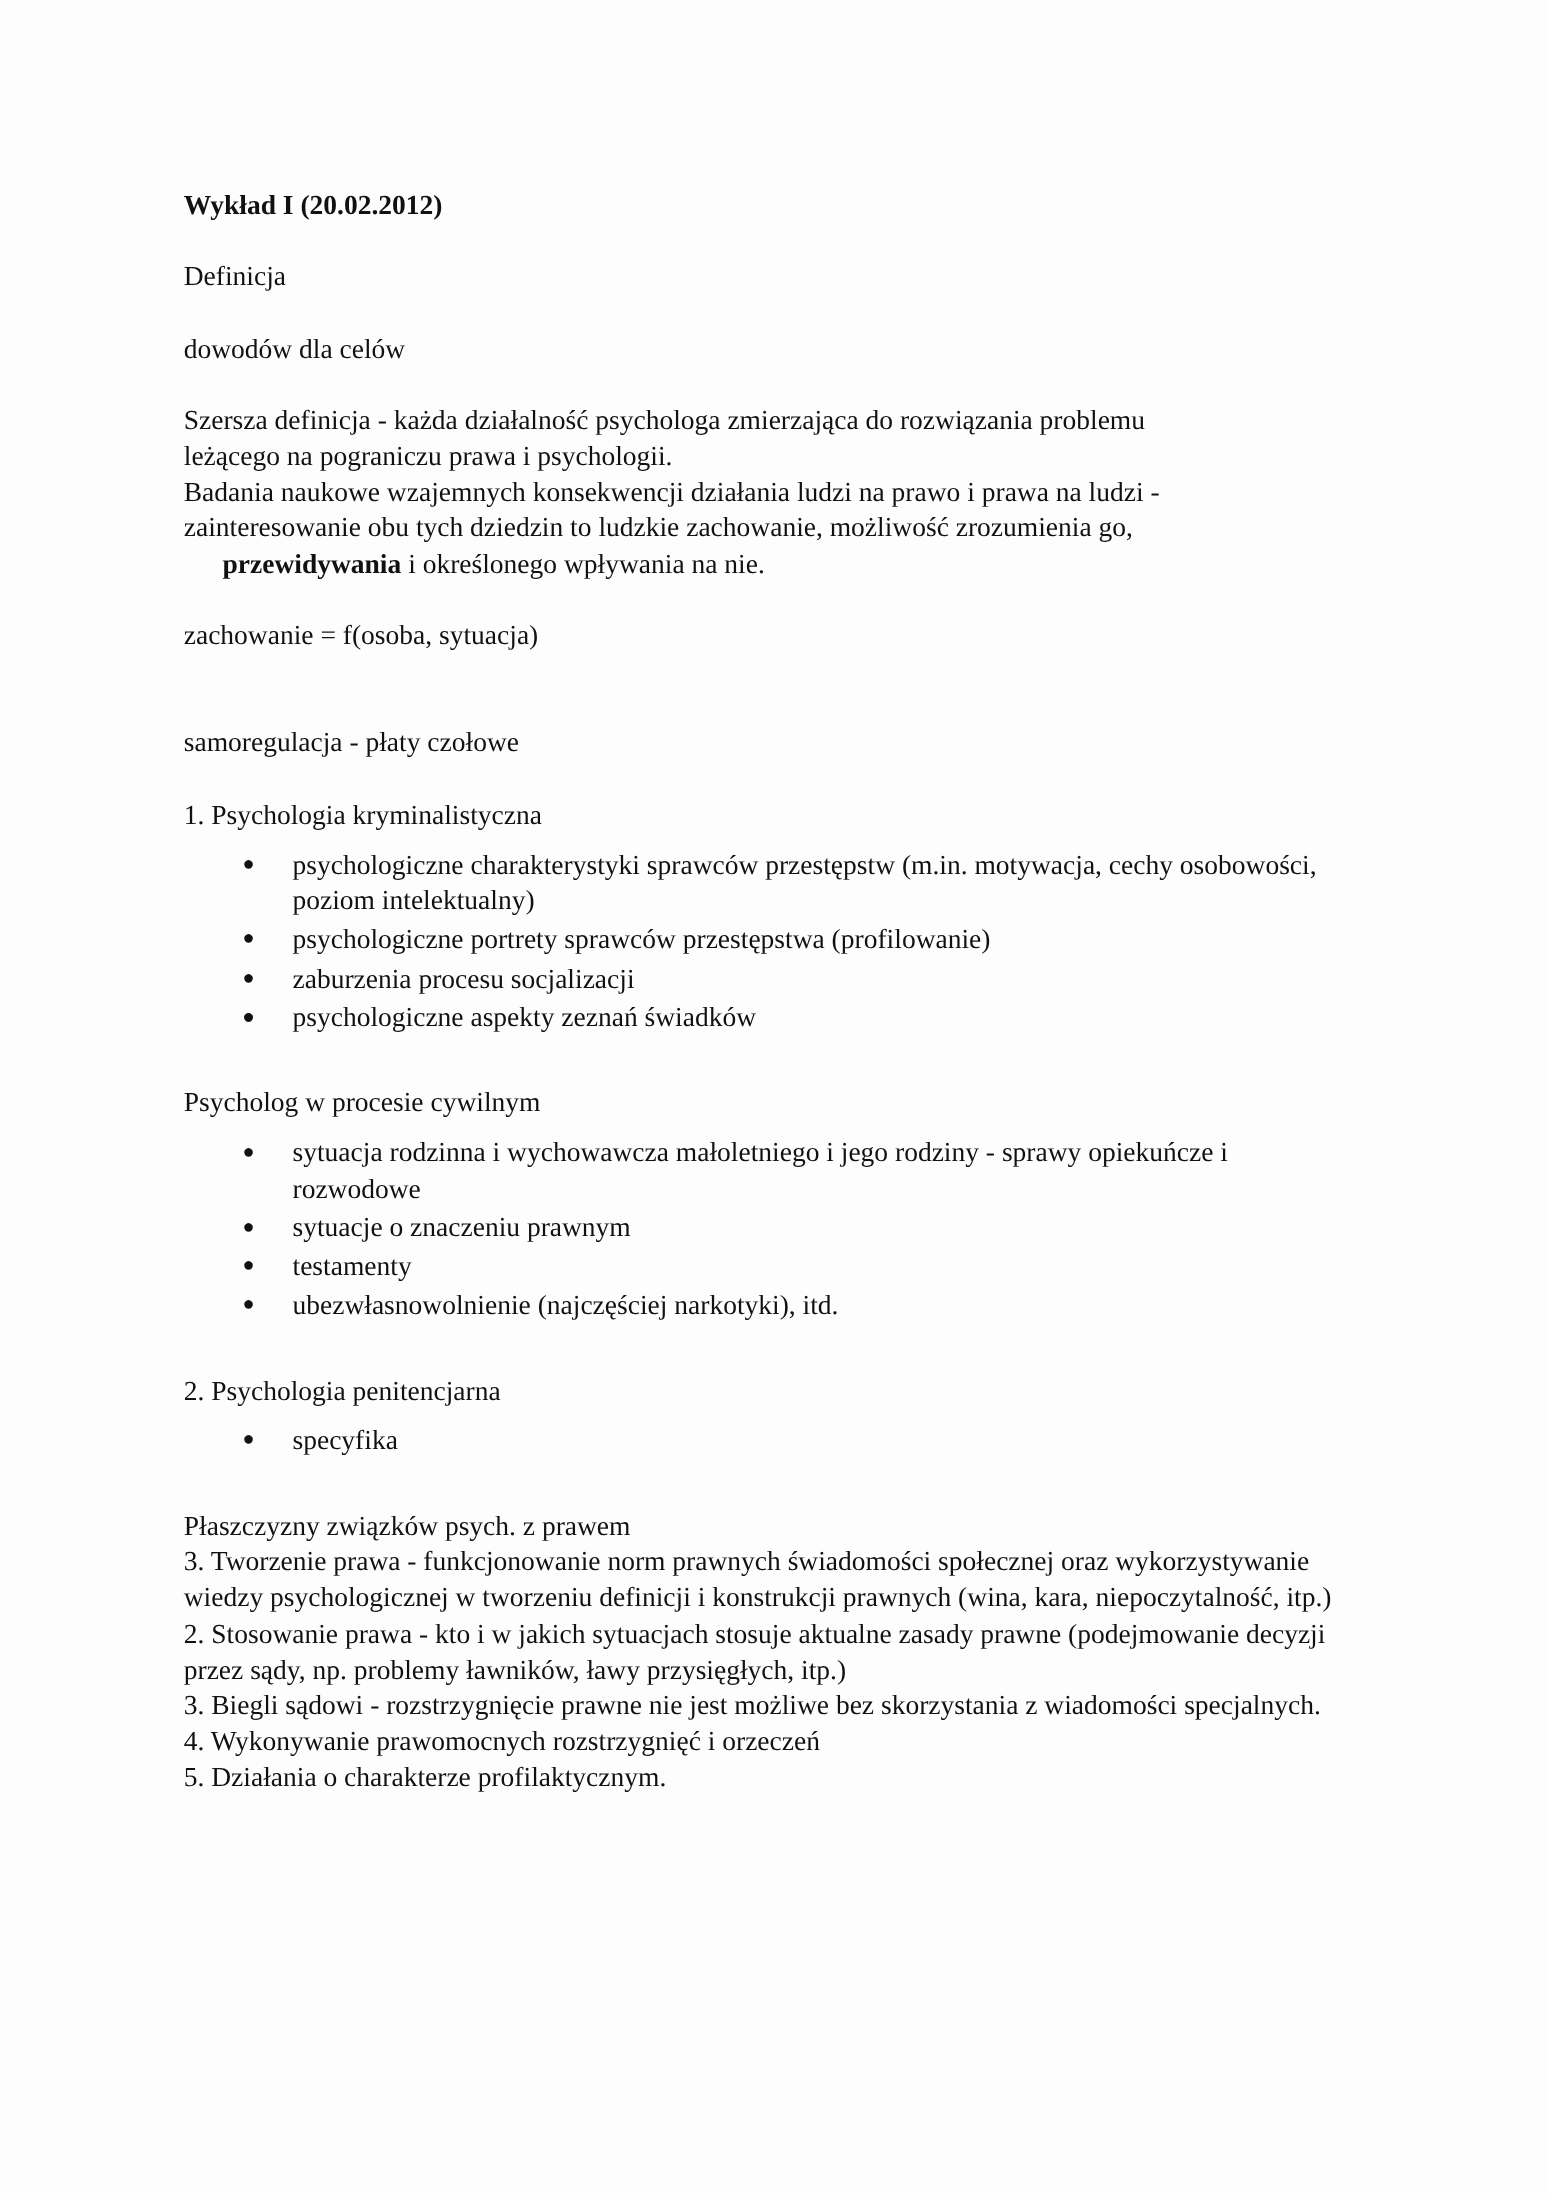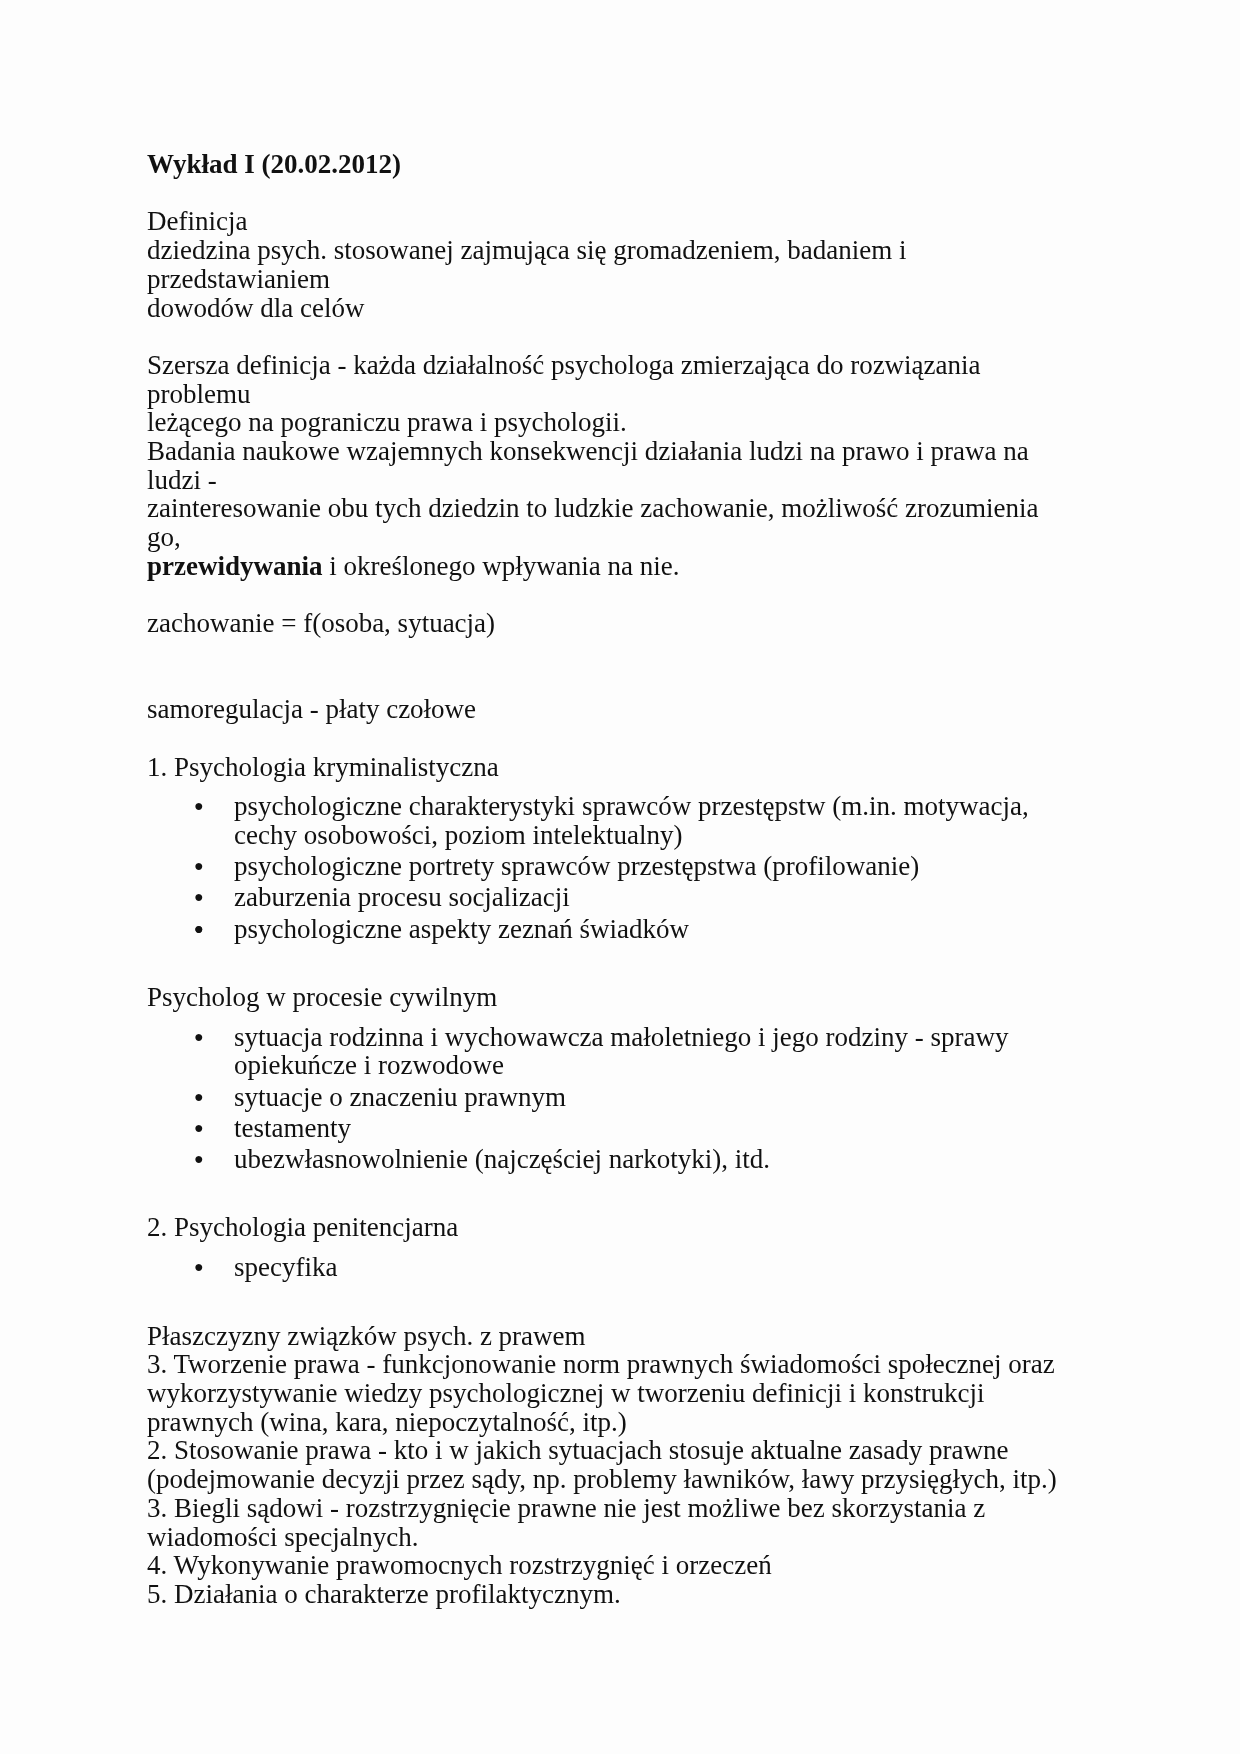--- a/index.html
+++ b/index.html
@@ -13,27 +13,27 @@
       position: relative;
       overflow: hidden;
       font-family: "Liberation Serif", "DejaVu Serif", serif;
       color: #111111;
     }
     .page {
       position: absolute;
       left: 147px;
       top: 150px;
       width: 930px;
-      font-size: 27px;
+      font-size: 22px;
       line-height: 28.7px;
     }
     .p { margin: 0; }
     .gap { height: 28.7px; }
     .title { font-weight: bold; }
-    .bold { font-weight: bold; }
+    .bold { font-weight: bold; margin-left: 31px; }
     ul.bullets {
       list-style: none;
       margin: 11px;
       padding: 0;
     }
     ul.bullets li {
       position: relative;
       padding-left: 76px;
       margin-top: 2.5px;
       line-height: 28.7px;
@@ -52,21 +52,21 @@
 </head>
 <body>
 
 <div class="page">
 
   <p class="p title">Wykład I (20.02.2012)</p>
   <div class="gap"></div>
 
   <p class="p">Definicja</p>
   <p class="p">
-    <span>dziedzina psych. stosowanej zajmująca się gromadzeniem, badaniem i przedstawianiem</span><br>
+    <br>
     <span>dowodów dla celów</span>
   </p>
   <div class="gap"></div>
 
   <p class="p">
     <span>Szersza definicja - każda działalność psychologa zmierzająca do rozwiązania problemu</span><br>
     <span>leżącego na pograniczu prawa i psychologii.</span><br>
     <span>Badania naukowe wzajemnych konsekwencji działania ludzi na prawo i prawa na ludzi -</span><br>
     <span>zainteresowanie obu tych dziedzin to ludzkie zachowanie, możliwość zrozumienia go,</span><br>
     <span class="bold">przewidywania</span><span> i określonego wpływania na nie.</span>

